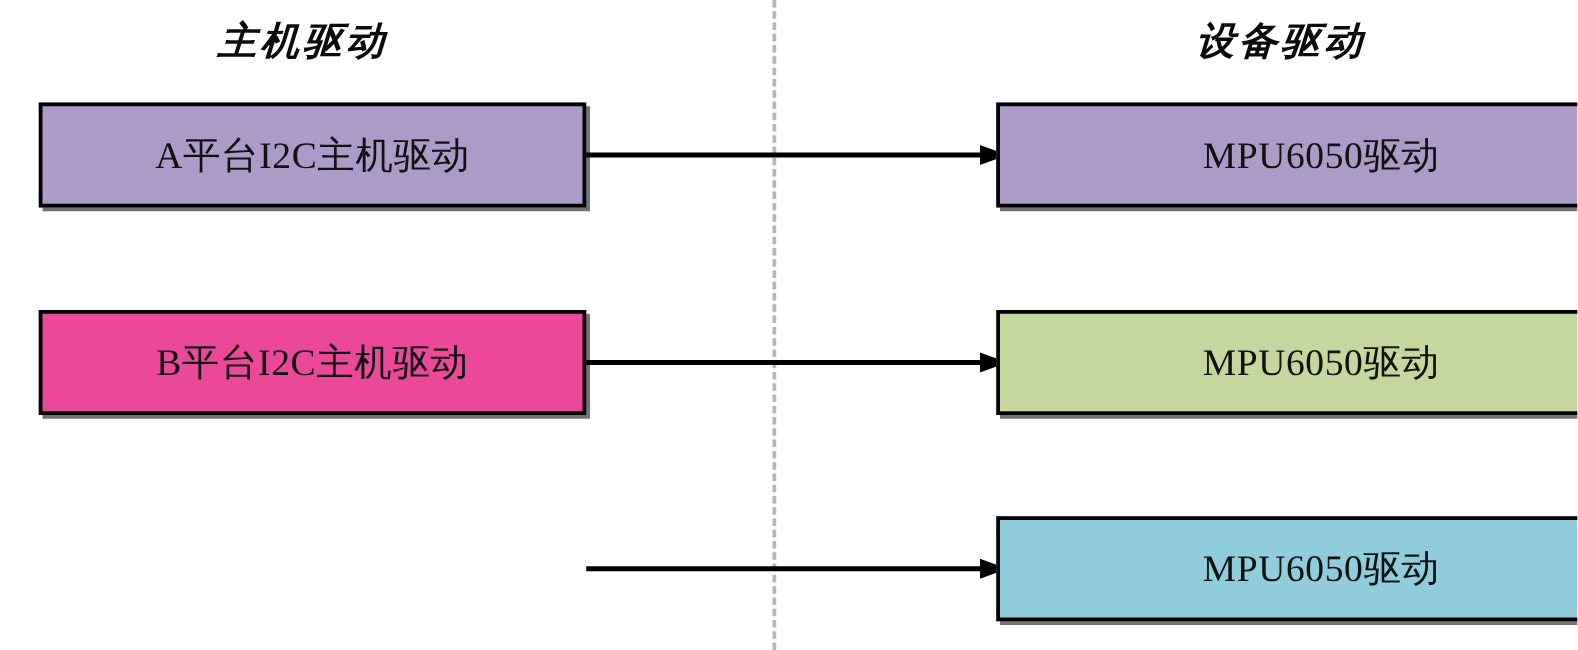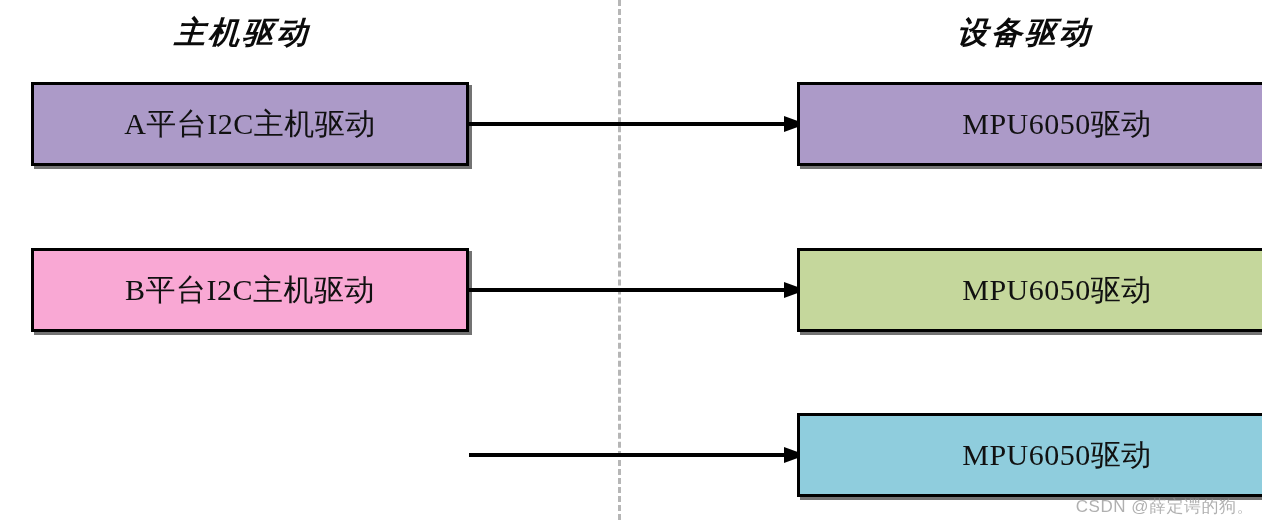--- a/index.html
+++ b/index.html
@@ -125,21 +125,21 @@
 
   <div class="connector conn-row1">
     <div class="shaft"></div>
     <div class="head"></div>
   </div>
 
   <div class="node right row1" style="background-color: rgb(172, 154, 200);">
     <span>MPU6050驱动</span>
   </div>
 
-  <div class="node left row2" style="background-color: #f9a8d4;">
+  <div class="node left row2" style="background-color: #ec4899;">
     <span>B平台I2C主机驱动</span>
   </div>
 
   <div class="connector conn-row2">
     <div class="shaft"></div>
     <div class="head"></div>
   </div>
 
   <div class="node right row2" style="background-color: rgb(197, 215, 156);">
     <span>MPU6050驱动</span>
@@ -148,15 +148,14 @@
 
   <div class="connector conn-row3">
     <div class="shaft"></div>
     <div class="head"></div>
   </div>
 
   <div class="node right row3" style="background-color: rgb(143, 205, 221);">
     <span>MPU6050驱动</span>
   </div>
 
-  <div class="watermark">CSDN @薛定谔的狗。</div>
 
 </div>
 
 </body></html>

